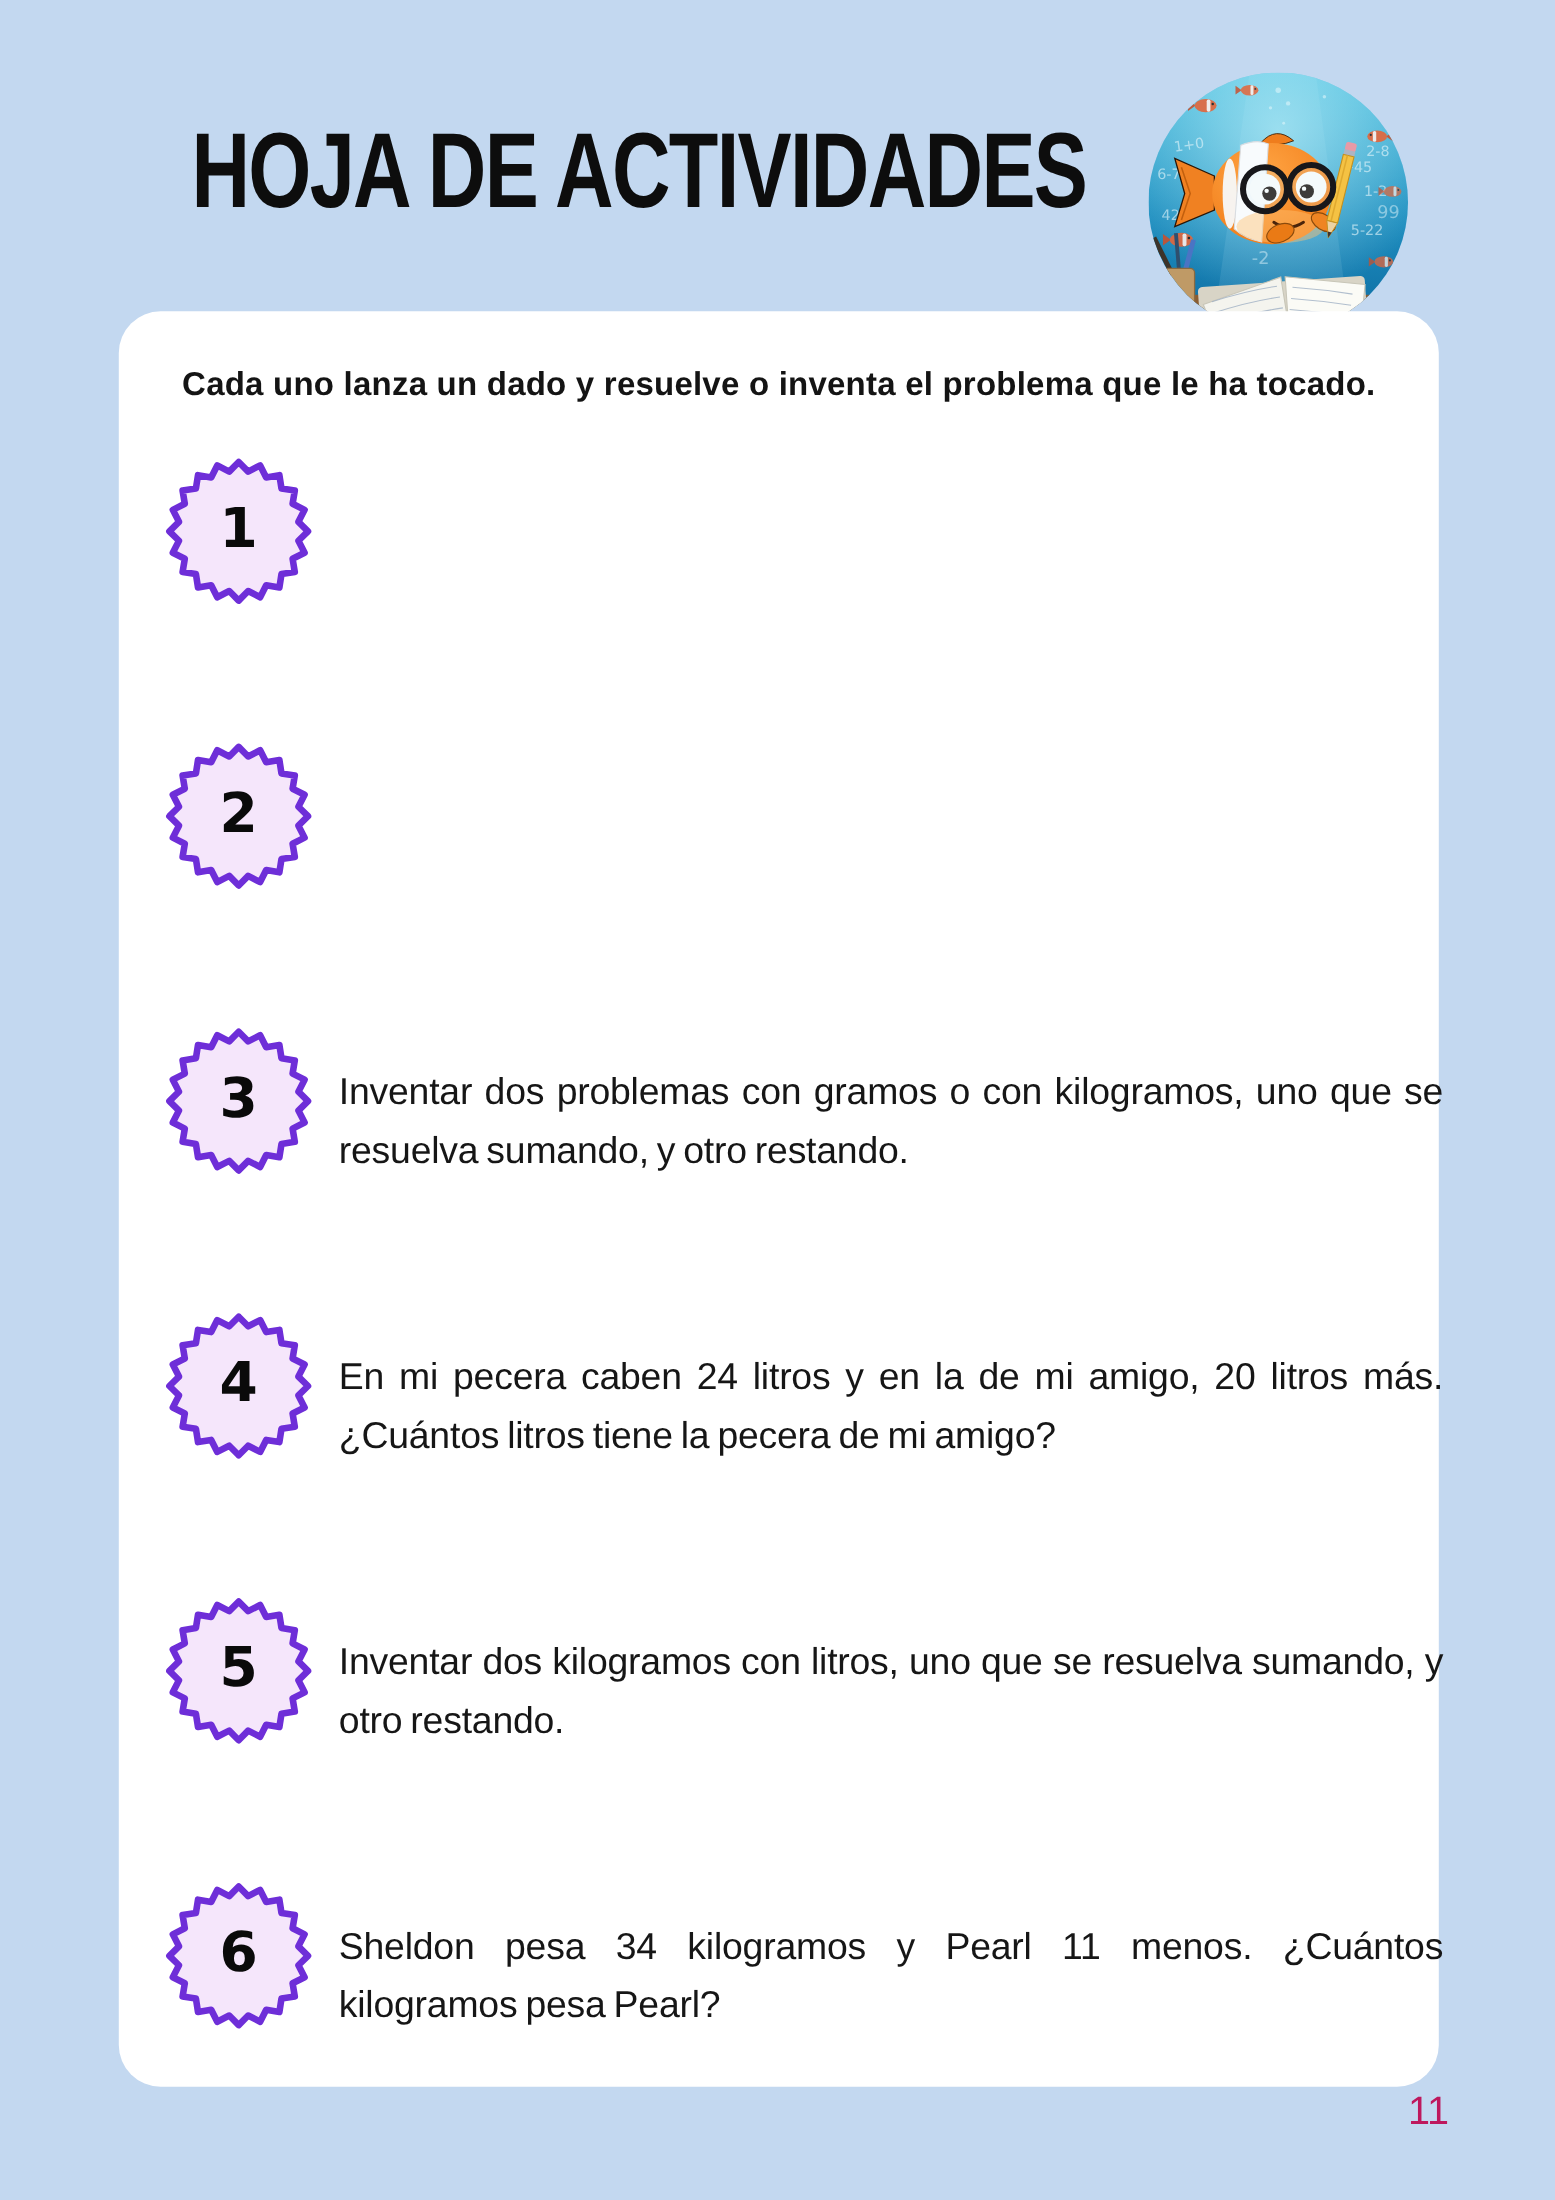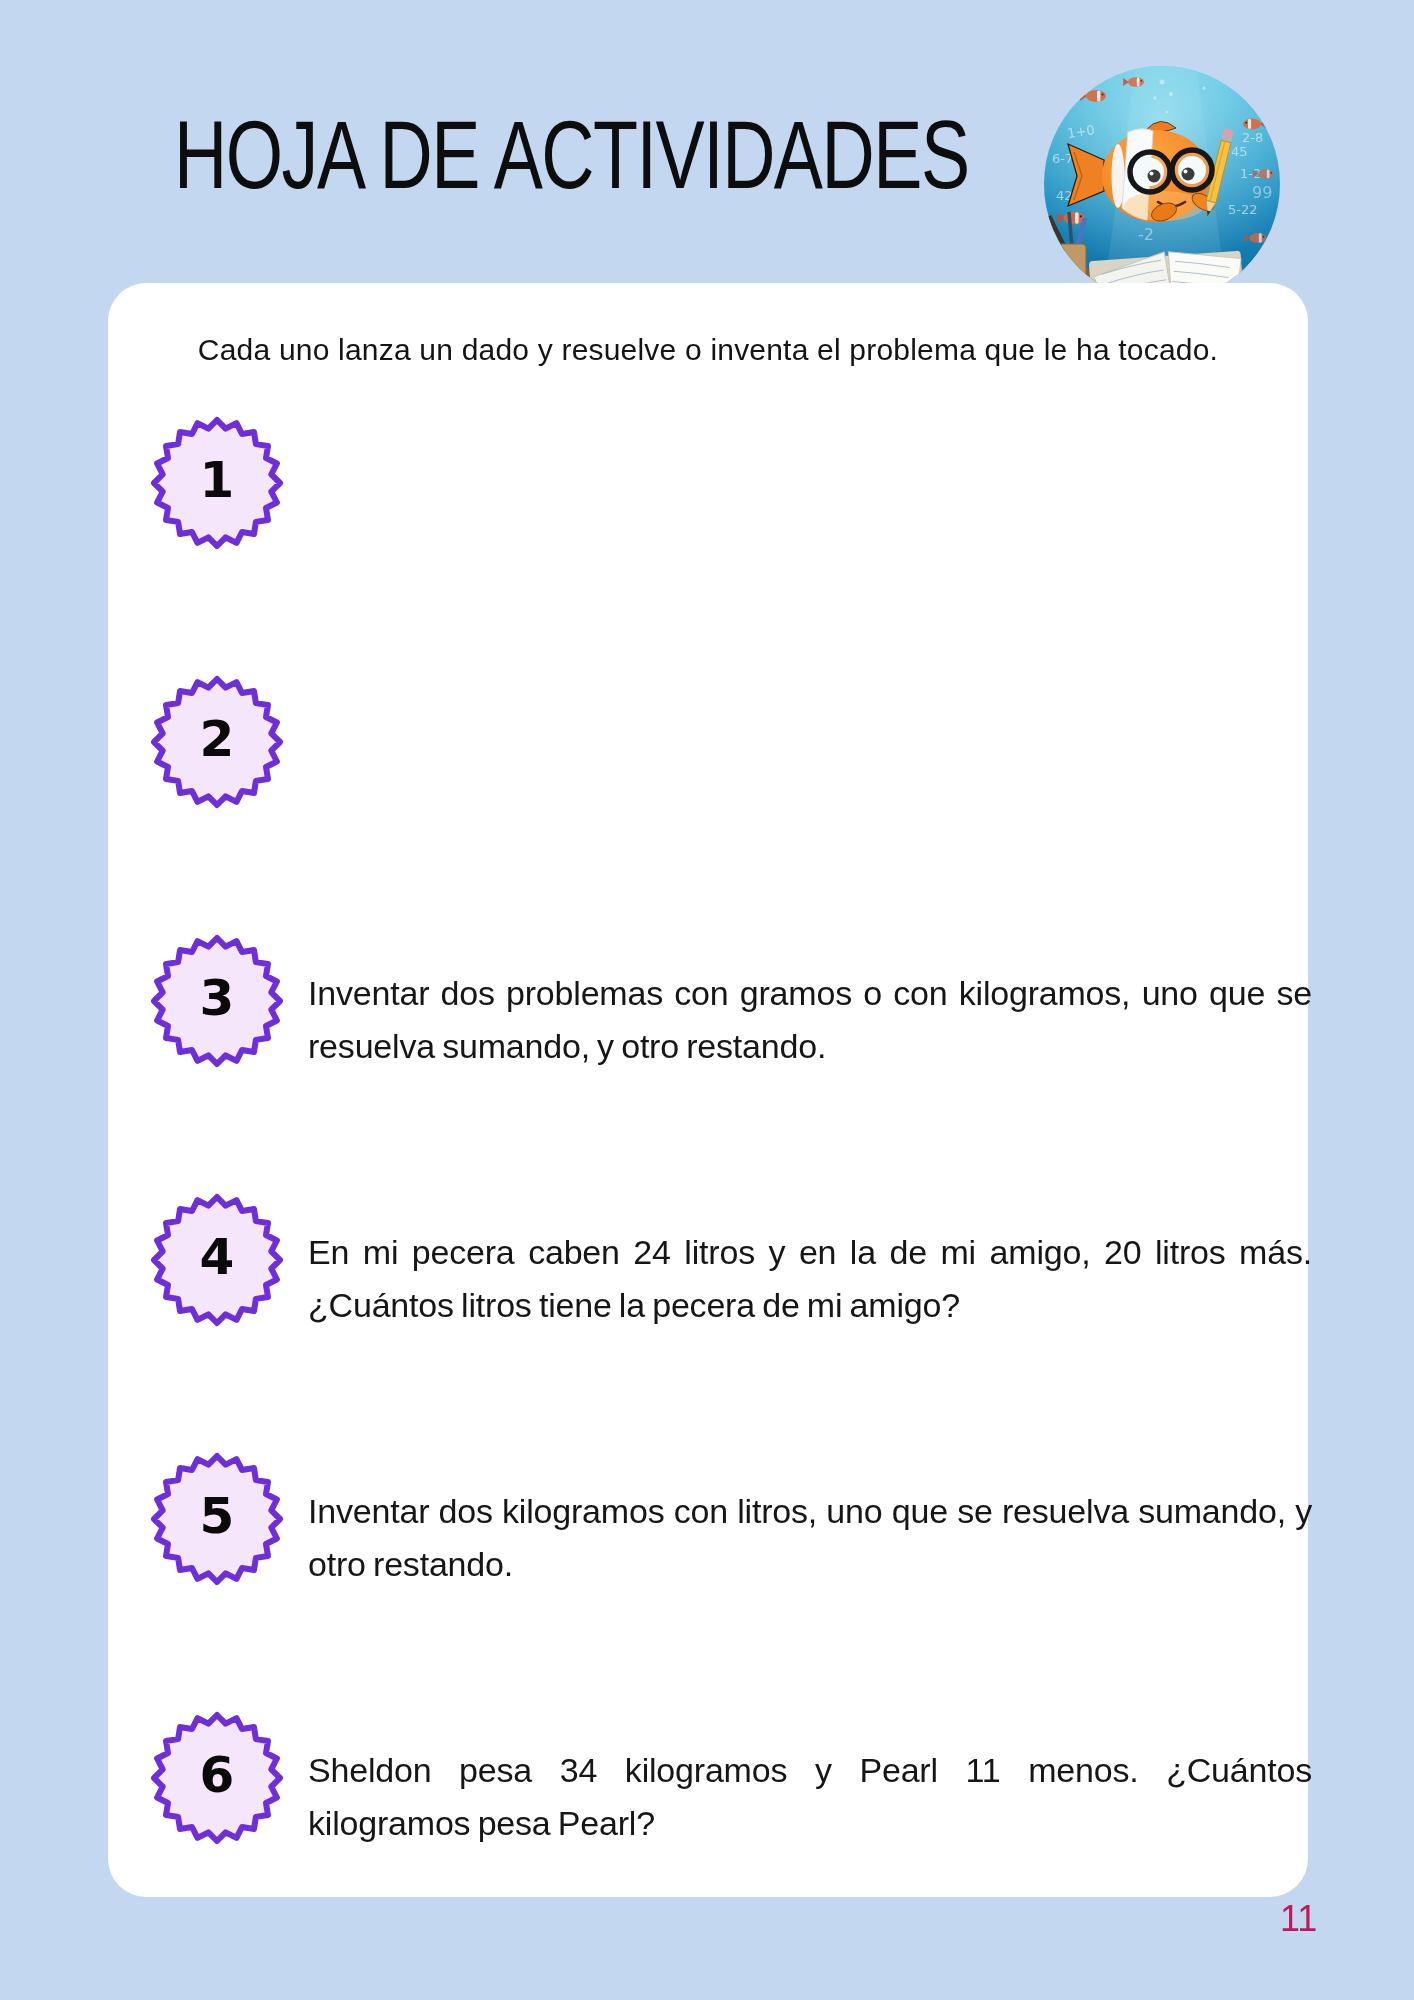--- a/index.html
+++ b/index.html
@@ -6,36 +6,36 @@
   html,body{margin:0;padding:0}
   body{
     width:1414px;height:2000px;position:relative;overflow:hidden;
     background:#c3d8f0;
     font-family:"Liberation Sans",sans-serif;
     -webkit-font-smoothing:antialiased;
   }
   
   .title{
     position:absolute;left:174px;top:106px;margin:0;
-    font-size:97px;font-weight:400;color:#0d0d0d;line-height:1;white-space:nowrap;
+    font-size:97px;font-weight:700;color:#0d0d0d;line-height:1;white-space:nowrap;
   }
   .title-inner{display:inline-block;transform:scaleX(.76);transform-origin:left center;letter-spacing:-2px;}
   .mascot{
     position:absolute;left:1044px;top:66px;width:236px;height:236px;
     border-radius:50%;overflow:hidden;
   }
   .mascot svg{display:block;width:100%;height:100%}
   
   .card{
     position:absolute;left:108px;top:283px;width:1200px;height:1614px;
     background:#ffffff;border-radius:38px;
   }
   .instruction{
     position:absolute;top:50px;left:0;width:100%;margin:0;
-    text-align:center;font-size:30px;font-weight:400;color:#141414;letter-spacing:.2px;
+    text-align:center;font-size:30px;font-weight:700;color:#141414;letter-spacing:.2px;
   }
   
   .item{position:absolute;left:42px;width:1162px;height:134px}
   .i1{top:133px}.i2{top:392px}.i3{top:651px}.i4{top:910px}.i5{top:1169px}.i6{top:1428px}
   .badge{position:absolute;left:0;top:0;width:134px;height:134px}
   .badge svg{position:absolute;left:0;top:0;width:134px;height:134px}
   .badge-num{
     position:absolute;left:0;top:0;right:0;bottom:6px;
     display:flex;align-items:center;justify-content:center;
     font-family:"DejaVu Sans",sans-serif;font-weight:700;font-size:50px;color:#0a0a0a;

